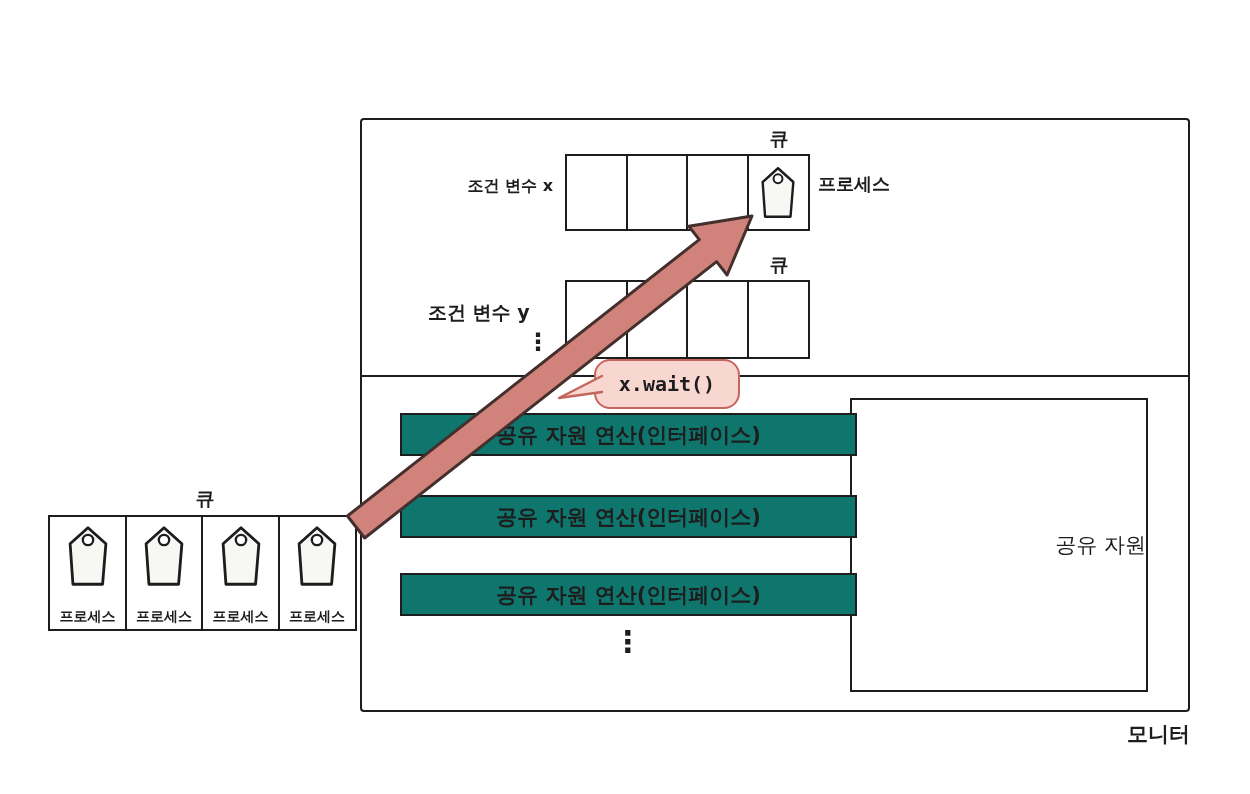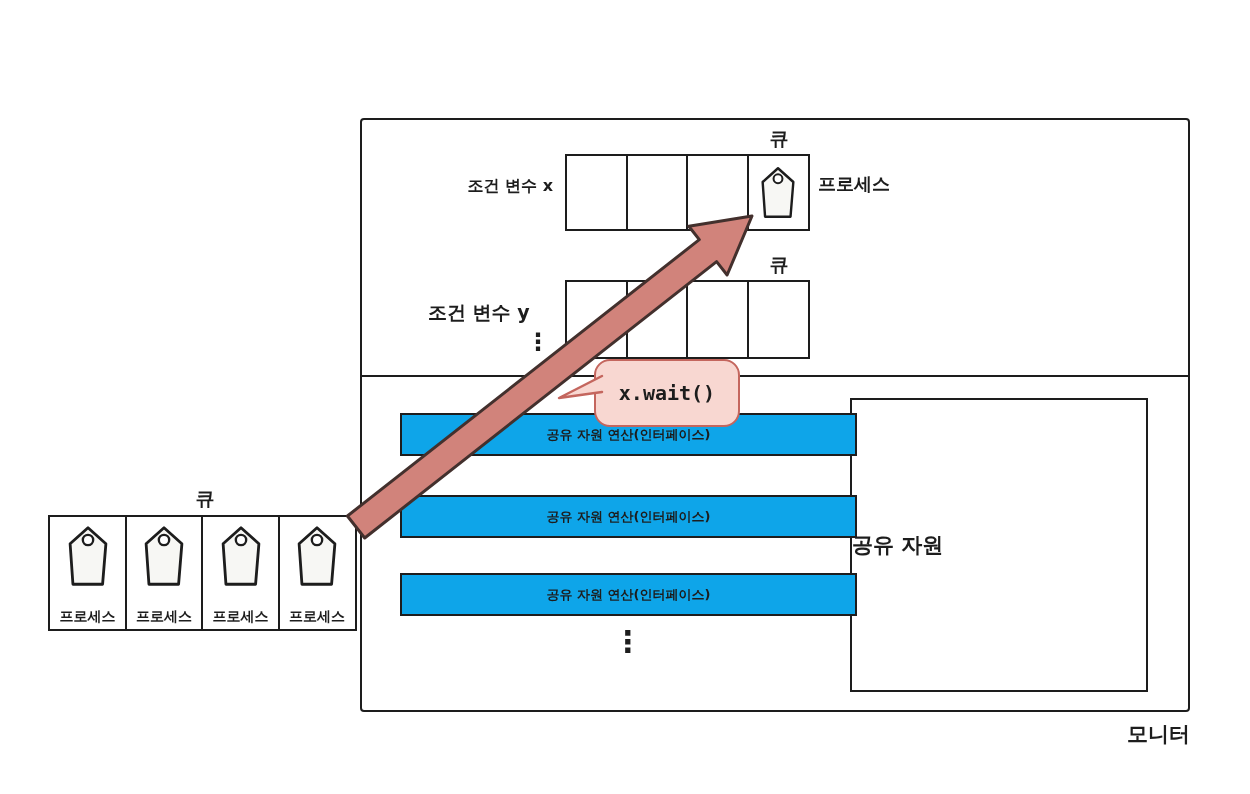--- a/index.html
+++ b/index.html
@@ -45,55 +45,55 @@
   .cvx-process-label { left:818px; top:172px; font-size:18px; }
 
   
   .tag-body { fill:var(--tag-fill,#f7f7f4); stroke:var(--ink,#1d1d1d); stroke-width:3; stroke-linejoin:round; }
   .tag-hole { fill:var(--paper,#ffffff); stroke:var(--ink,#1d1d1d); stroke-width:2.5; }
   .tag-small { width:42px; height:55px; position:relative; z-index:6; }
 
   
   .iface-bar {
     position:absolute; left:400px; width:457px; height:43px;
-    border:2.5px solid var(--ink,#1d1d1d); background:#0ea5e9;
+    border:2.5px solid var(--ink,#1d1d1d); background:#0f766e;
     display:flex; align-items:center; justify-content:center;
-    font-size:13px; font-weight:600; z-index:2;
+    font-size:21px; font-weight:600; z-index:2;
   }
   .iface-bar-1 { top:413px; }
   .iface-bar-2 { top:495px; }
   .iface-bar-3 { top:573px; }
   .bars-ellipsis { left:606px; top:626px; width:44px; text-align:center; font-size:30px; font-weight:700; line-height:1.05; }
 
   
   .shared-box {
     position:absolute; left:850px; top:398px; width:298px; height:294px;
     border:2.5px solid var(--ink,#1d1d1d); background:#fff; z-index:1;
-    display:flex; align-items:center; justify-content:flex-start;
-    font-size:21px; font-weight:700;
+    display:flex; align-items:center; justify-content:flex-end;
+    font-size:21px; font-weight:400;
   }
 
   
   .entry-queue-label { left:183px; top:486px; width:44px; text-align:center; font-size:19px; }
   .entry-queue { position:absolute; left:48px; top:515px; display:flex; }
   .ecell {
     width:79px; height:116px; border:2.5px solid var(--ink,#1d1d1d); background:#fff;
     display:flex; flex-direction:column; align-items:center; padding-top:7px;
   }
   .ecell + .ecell { margin-left:-2.5px; }
   .ecell .tag { width:50px; height:64px; }
   .ecell-label { margin-top:auto; font-size:14px; font-weight:600; padding-bottom:3px; white-space:nowrap; }
 
   
   .arrow-layer { position:absolute; left:0; top:0; z-index:5; pointer-events:none; }
   .arrow-shape { fill:var(--arrow-fill,#d1837b); stroke:var(--arrow-stroke,#43302d); stroke-width:3; stroke-linejoin:round; }
 
   
   .callout {
-    position:absolute; left:594px; top:359px; width:146px; height:68px;
+    position:absolute; left:594px; top:359px; width:146px; height:50px;
     background:var(--bubble-fill,#f8d7d1);
     border:2.5px solid var(--bubble-stroke,#c4665e);
     border-radius:16px; z-index:7;
     display:flex; align-items:center; justify-content:center;
     font-family:"DejaVu Sans Mono","Liberation Mono",monospace;
     font-size:20px; font-weight:700; color:var(--ink,#1d1d1d);
   }
   .callout-tail { position:absolute; left:556px; top:372px; width:48px; height:34px; z-index:8; pointer-events:none; }
   .tail-fill { fill:var(--bubble-fill,#f8d7d1); }
   .tail-stroke { fill:none; stroke:var(--bubble-stroke,#c4665e); stroke-width:2.5; stroke-linejoin:round; stroke-linecap:round; }

